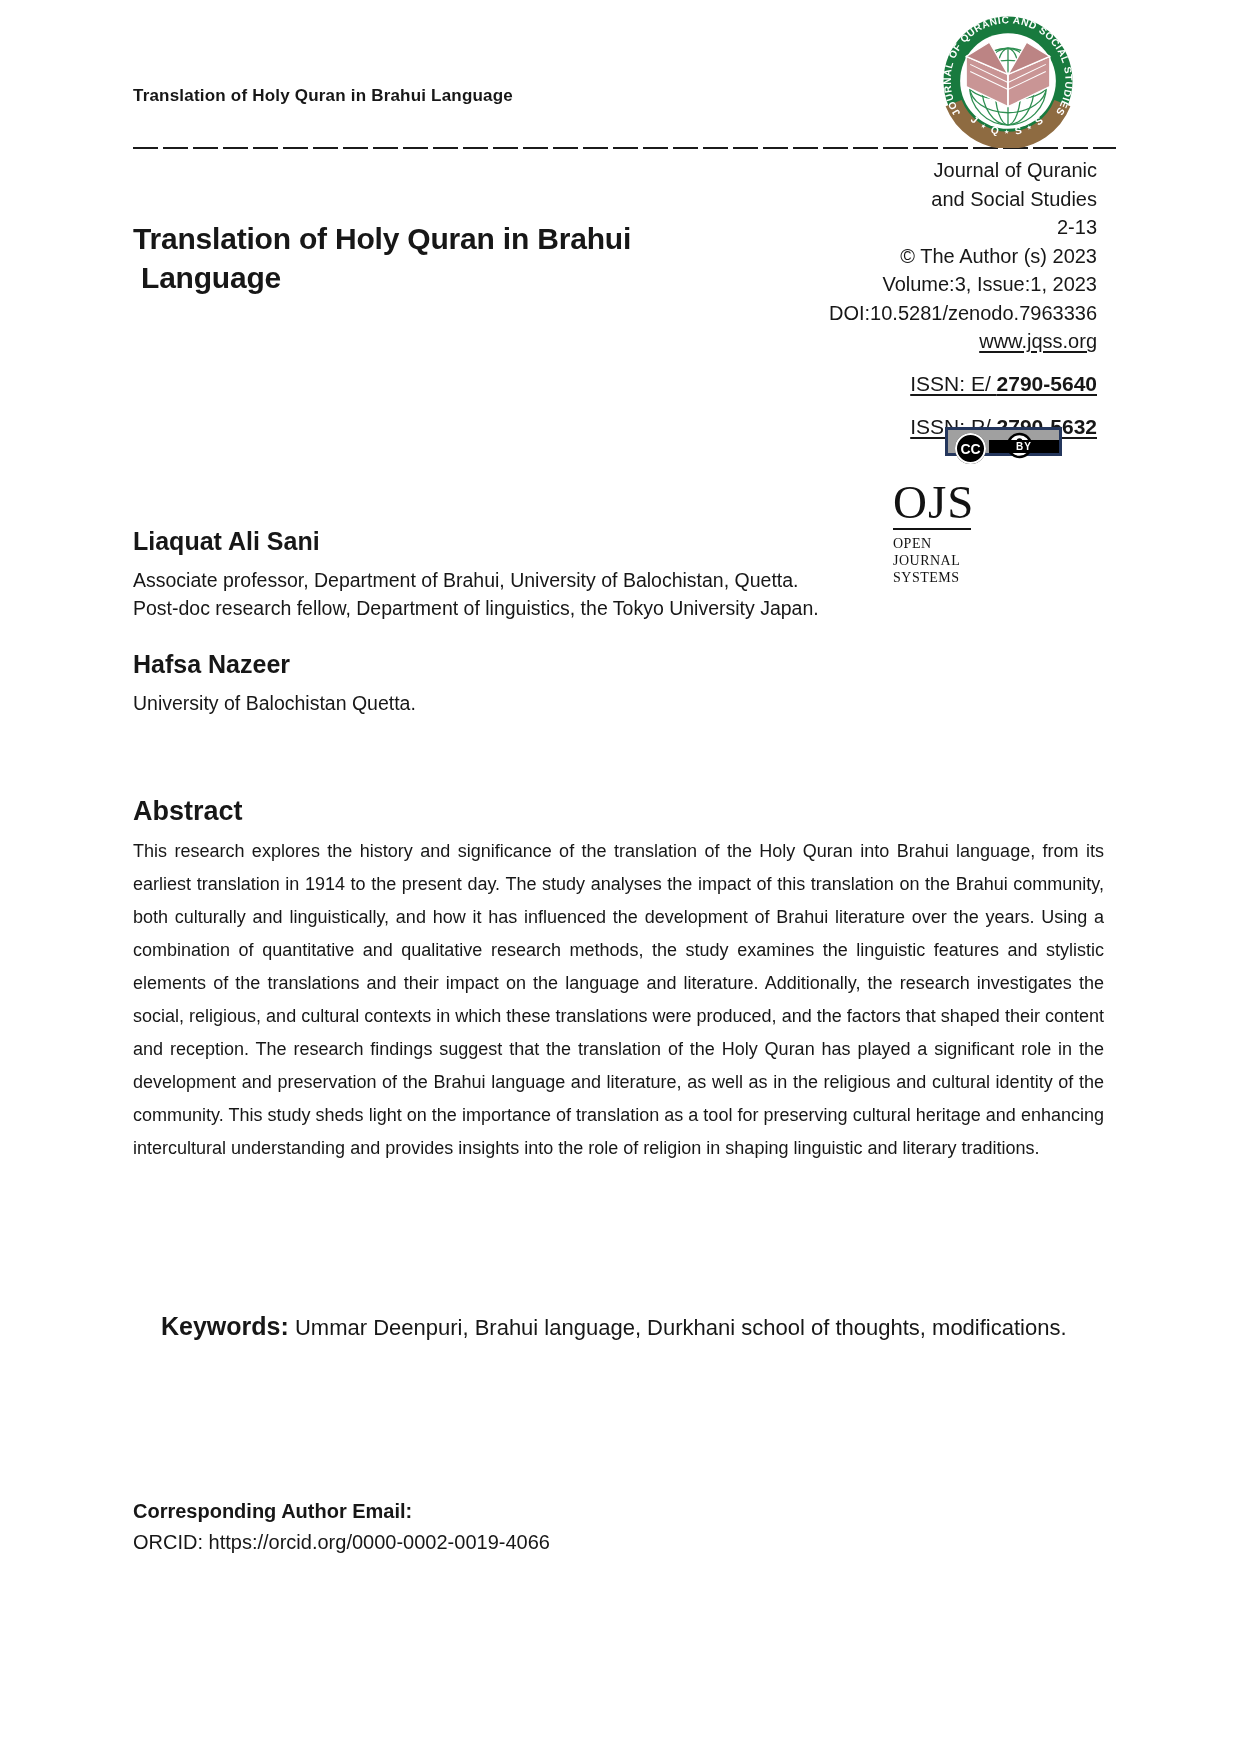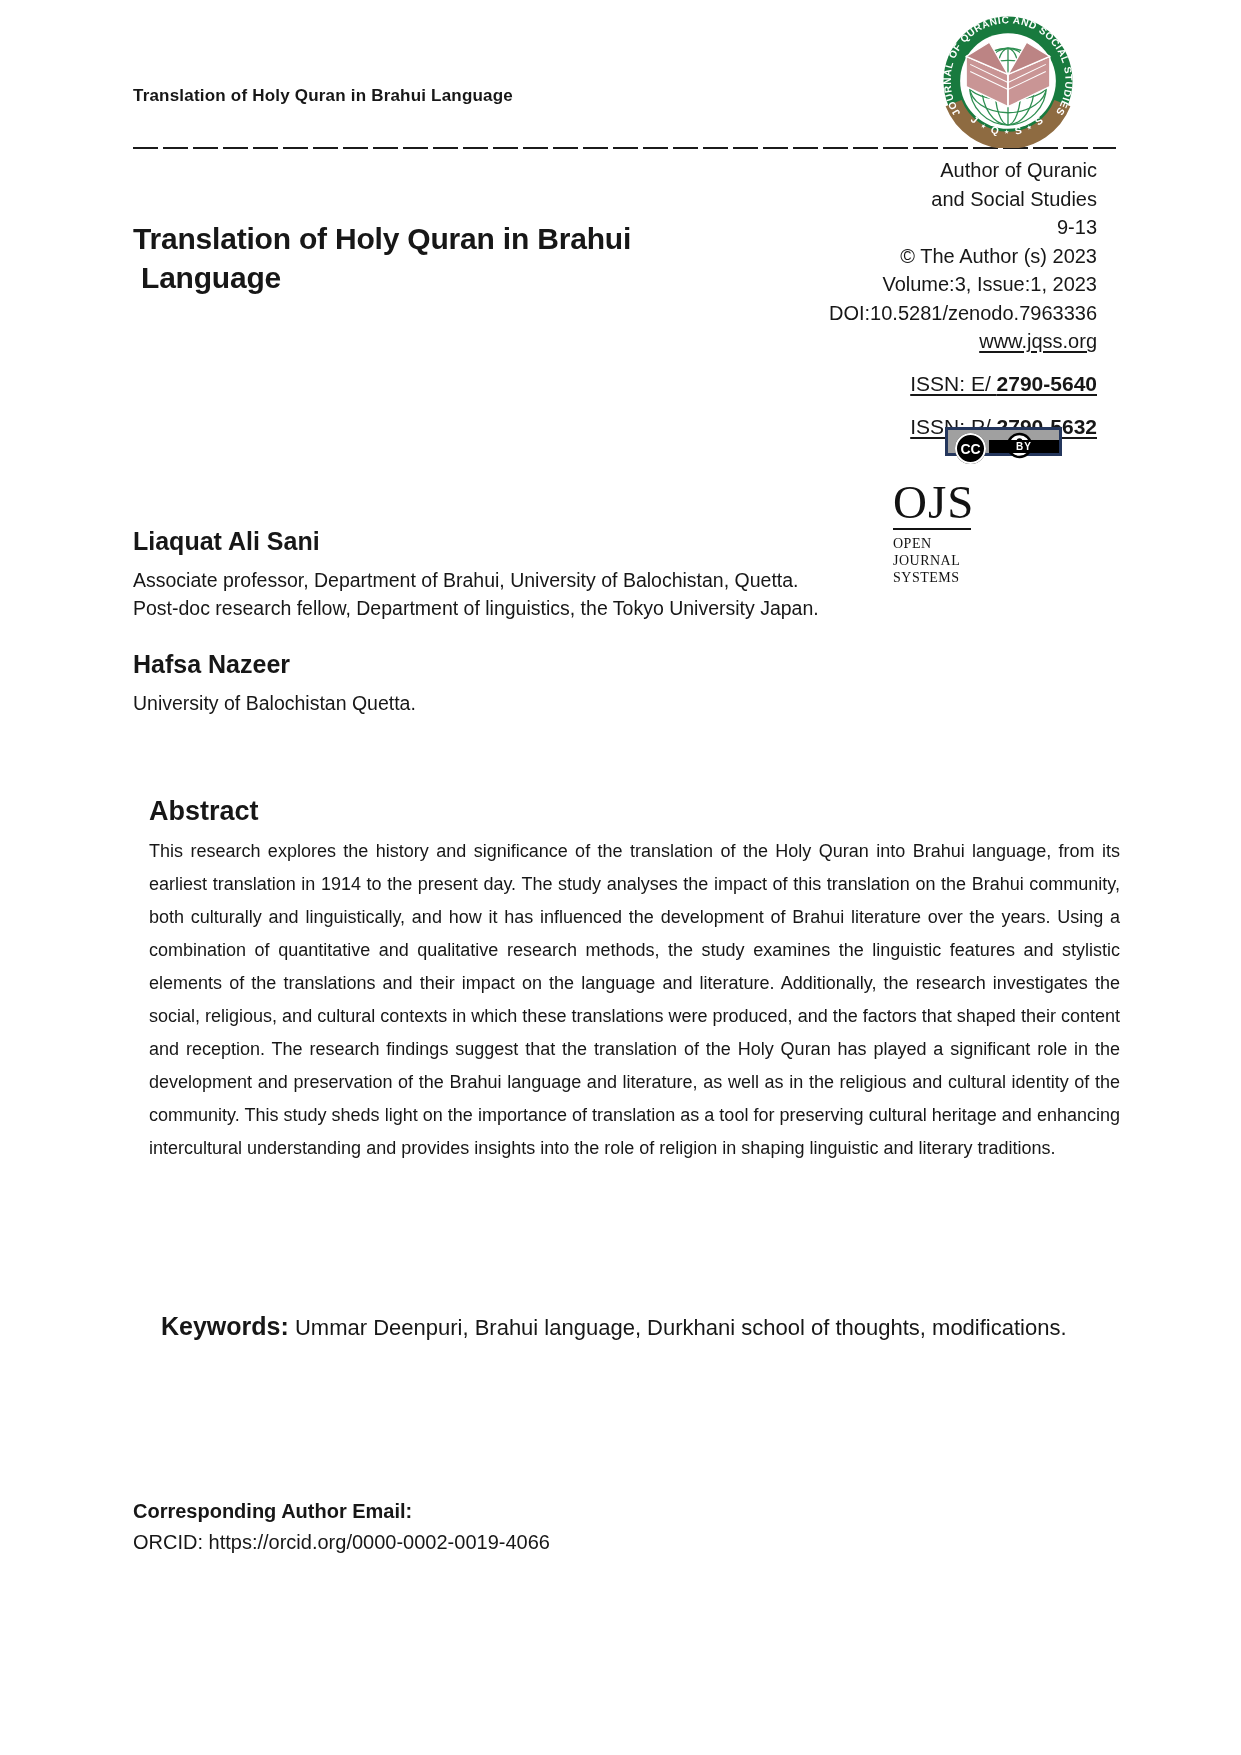--- a/index.html
+++ b/index.html
@@ -43,21 +43,21 @@
   .paper-title{position:absolute;left:133px;top:219px;width:680px;font-size:30px;font-weight:bold;
     line-height:39px;letter-spacing:-.2px;}
   .paper-title .title-line2{padding-left:8px;}
   
   .author-block{position:absolute;left:133px;width:760px;}
   .author-block.first{top:527px;}
   .author-block.second{top:650px;}
   .author-name{font-size:25px;font-weight:bold;margin-bottom:10px;}
   .author-affil{font-size:19.5px;line-height:28px;}
   
-  .abstract-section{position:absolute;left:133px;top:796px;width:971px;margin-left:16px;}
+  .abstract-section{position:absolute;left:133px;top:796px;width:971px;}
   .abstract-heading{font-size:27px;font-weight:bold;margin:0 0 8px 0;}
   .abstract-body{font-size:18px;line-height:33px;text-align:justify;}
   
   .keywords{position:absolute;left:133px;top:1306px;width:971px;text-align:justify;
     font-size:22px;line-height:40px;}
   .keywords-label{font-size:25px;font-weight:bold;margin-left:28px;}
   
   .footer-block{position:absolute;left:133px;top:1496px;font-size:20px;line-height:31px;}
   .footer-corresponding{font-weight:bold;}
 </style>
@@ -101,23 +101,23 @@
     </defs>
     <text font-size="10" font-weight="bold" fill="#ffffff" letter-spacing="0.6" font-family="Liberation Sans, DejaVu Sans, sans-serif">
       <textPath href="#ringPath" startOffset="50%" text-anchor="middle">JOURNAL OF QURANIC AND SOCIAL STUDIES</textPath>
     </text>
     <text font-size="10" font-weight="bold" fill="#ffffff" letter-spacing="1.5" font-family="Liberation Sans, DejaVu Sans, sans-serif">
       <textPath href="#bandPath" startOffset="50%" text-anchor="middle">J ⋆ Q ⋆ S ⋆ S</textPath>
     </text>
   </svg>
 
   <div class="journal-info">
-    <div>Author of Quranic</div>
+    <div>Journal of Quranic</div>
     <div>and Social Studies</div>
-    <div>9-13</div>
+    <div>2-13</div>
     <div>© The Author (s) 2023</div>
     <div>Volume:3, Issue:1, 2023</div>
     <div>DOI:10.5281/zenodo.7963336</div>
     <div class="jlink">www.jqss.org</div>
     <div class="issn-line"><span>ISSN: E/ </span><span class="issn-value">2790-5640</span></div>
     <div class="issn-line"><span>ISSN: P/ </span><span class="issn-value">2790-5632</span></div>
   </div>
 
   <div class="cc-badge">
     <span class="cc-circle">CC</span>

